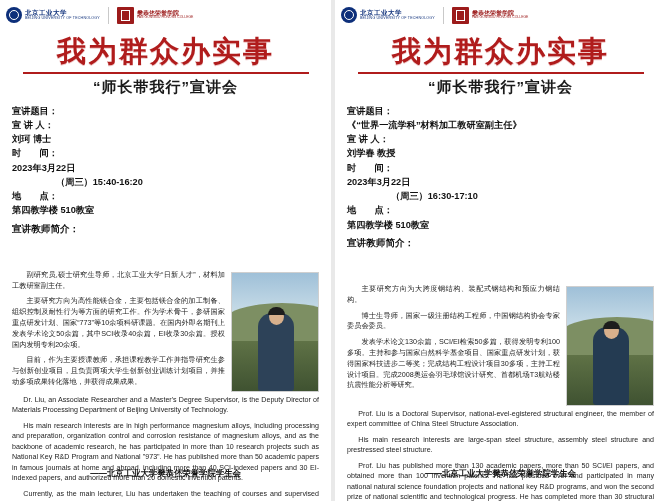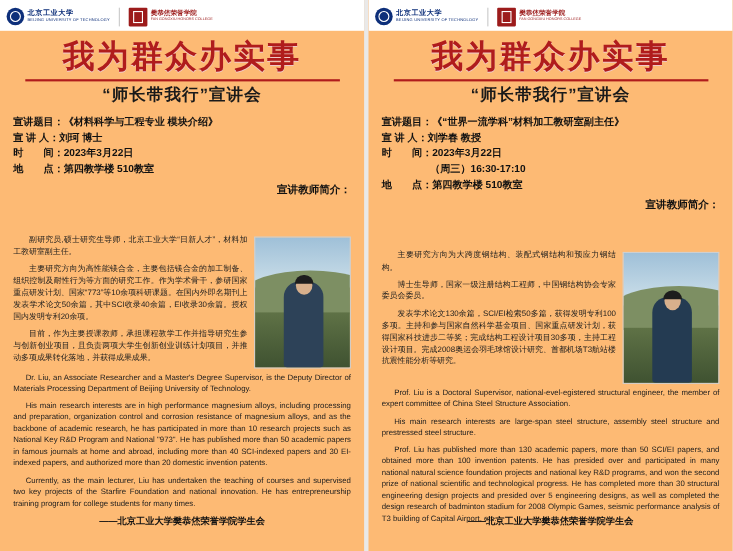--- a/index.html
+++ b/index.html
@@ -6,21 +6,21 @@
   body{
     width:666px;height:501px;
     background:#e9e9e9;
     font-family:"Liberation Sans","DejaVu Sans",sans-serif;
     overflow:hidden;
   }
   .sheet{
     position:absolute;
     top:0;
     width:331px;height:501px;
-    background:#fdba74;
+    background:#ffffff;
     box-sizing:border-box;
     overflow:hidden;
   }
   .sheet.left{left:0;}
   .sheet.right{left:335px;}
   .sheet::before{
     content:"";
     position:absolute;left:0;top:0;right:0;height:28px;
     background:#ffffff;
   }
@@ -91,30 +91,30 @@
     letter-spacing:1px;line-height:1.3;
     padding-bottom:4px;
   }
   
   .info{
     padding:3px 12px 0 12px;
     font-size:9.2px;
     color:#111;
     line-height:1.55;
   }
-  .info .row{display:flex;align-items:flex-start;}
+  .info .row{display:flex;align-items:flex-start;flex-direction:column;}
   .info .lbl{
     font-weight:bold;white-space:nowrap;flex:none;
   }
   .info .val{font-weight:bold;}
   .info .row.indent{padding-left:44px;font-weight:bold;}
   
   .bio-head{
     padding:5px 12px 1px 12px;
-    font-size:9.6px;font-weight:bold;color:#111;text-align:right;
+    font-size:9.6px;font-weight:bold;color:#111;
   }
   .bio{
     padding:0 12px;
     font-size:7.2px;
     line-height:1.5;
     color:#1c1c1c;
     text-align:justify;
     margin-top:33px;
   }
   .bio p{margin:0 0 5px 0;text-indent:2em;}
@@ -192,29 +192,31 @@
 
   <div class="title-wrap">
     <div class="main-title">我为群众办实事</div>
     <div class="rule"></div>
     <div class="sub-title">“师长带我行”宣讲会</div>
   </div>
 
   <div class="info">
     <div class="row">
       <span class="lbl">宣讲题目：</span>
-      <span class="val">《材料科学与工程专业 模块介绍》</span>
     </div>
     <div class="row">
       <span class="lbl">宣 讲 人：</span>
       <span class="val">刘珂 博士</span>
     </div>
     <div class="row">
       <span class="lbl">时　　间：</span>
       <span class="val">2023年3月22日</span>
+    </div>
+    <div class="row indent">
+      <span class="val">（周三）15:40-16:20</span>
     </div>
     <div class="row">
       <span class="lbl">地　　点：</span>
       <span class="val">第四教学楼 510教室</span>
     </div>
   </div>
 
   <div class="bio-head">宣讲教师简介：</div>
 
   <div class="bio">

